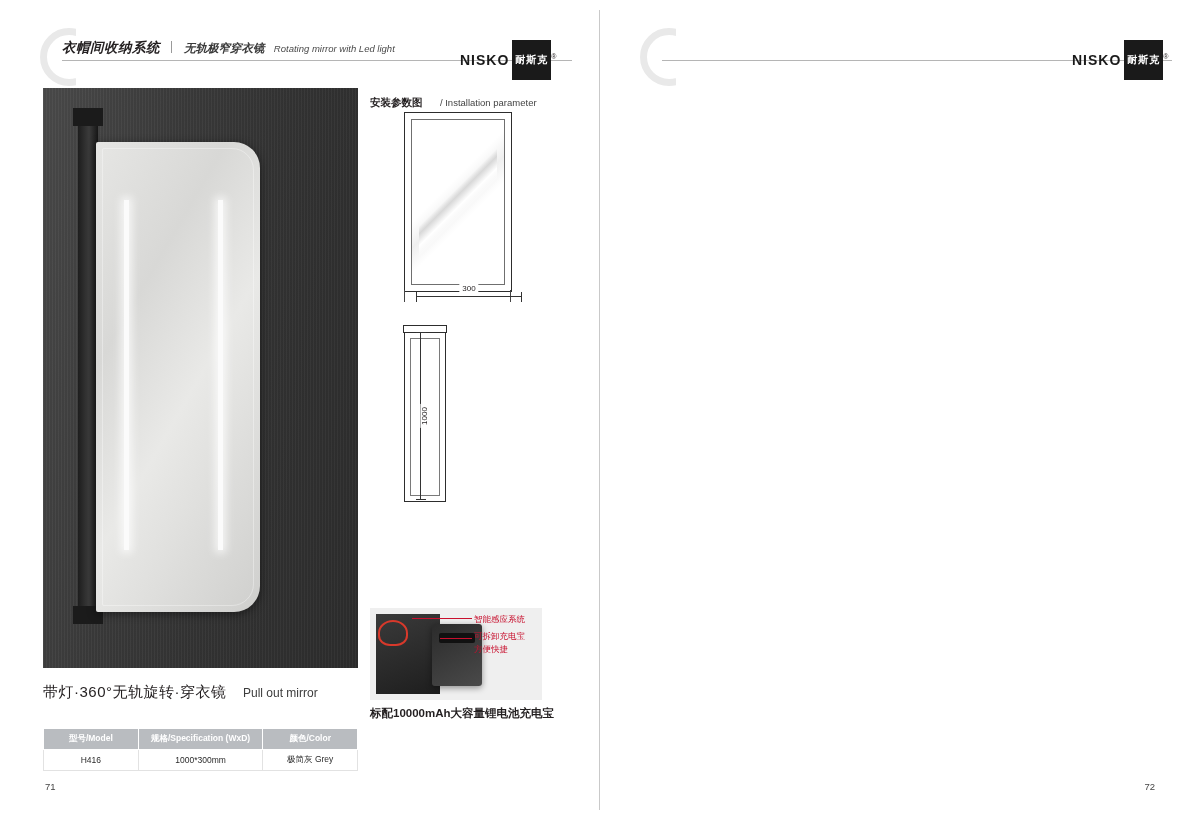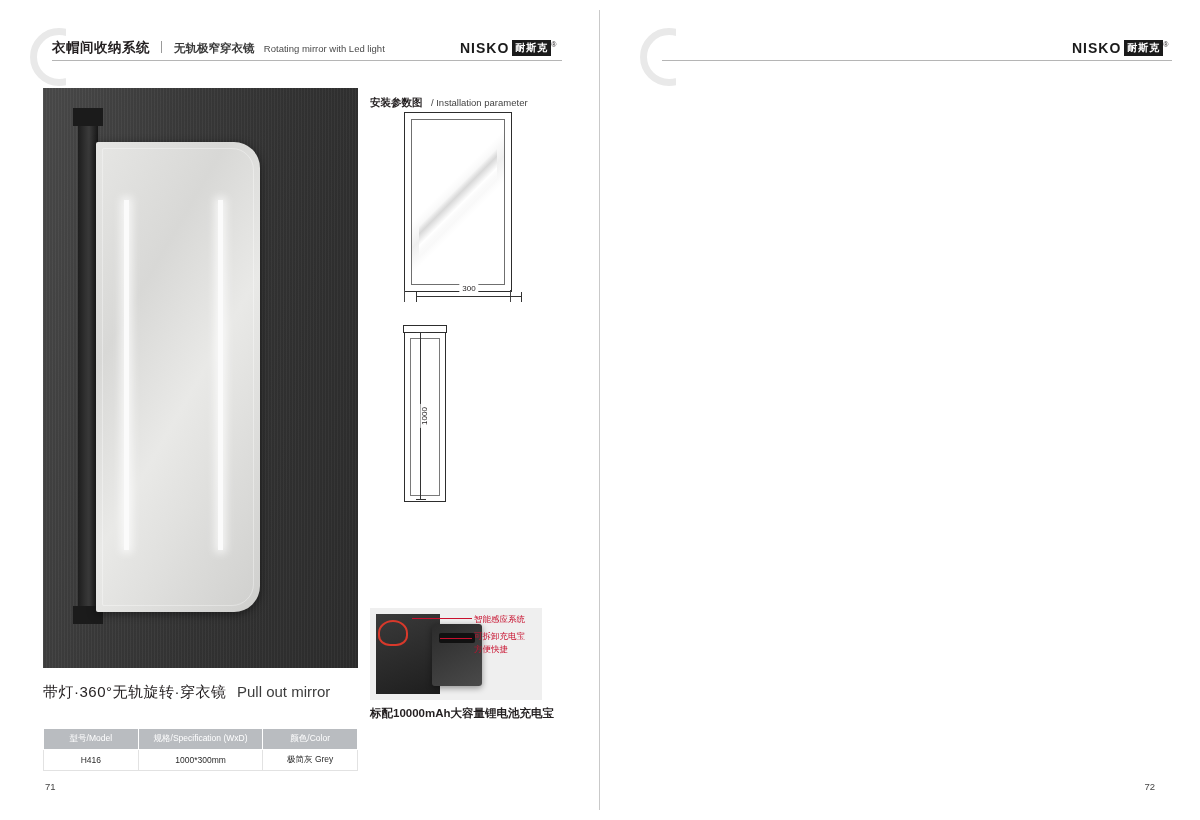--- a/index.html
+++ b/index.html
@@ -22,21 +22,21 @@
     clip-path:polygon(0 0,62% 0,62% 26%,30% 26%,30% 74%,62% 74%,62% 100%,0 100%);
   }
   .hdr .ttl{position:absolute;left:22px;top:8px;white-space:nowrap;}
   .hdr .ttl .cn1{font-size:13.5px;font-weight:bold;letter-spacing:.5px;}
   .hdr .ttl .bar{display:inline-block;width:1px;height:12px;background:#9a9a9a;margin:0 7px;vertical-align:-1px;}
   .hdr .ttl .cn2{font-size:11.5px;font-weight:bold;color:#3a3a3a;}
   .hdr .ttl .en{font-size:9.5px;color:#4a4a4a;margin-left:5px;font-weight:normal;}
   .hdr .rule{position:absolute;left:22px;top:30px;height:1px;background:#b5b5b5;}
   .brand{position:absolute;top:40px;font-size:0;white-space:nowrap;}
   .brand .nisko{font-size:14px;font-weight:bold;letter-spacing:1px;color:#1a1a1a;font-family:"Liberation Sans",sans-serif;text-align:center;}
-  .brand .cnb{display:inline-block;background:#1a1a1a;color:#fff;font-size:10px;font-weight:bold;padding:1px 3px;margin-left:3px;letter-spacing:1px;vertical-align:2px;}
+  .brand .cnb{display:inline-block;background:#1a1a1a;color:#fff;font-size:10px;font-weight:bold;padding:13px 3px;margin-left:3px;letter-spacing:1px;vertical-align:2px;}
   .brand .reg{font-size:7px;vertical-align:6px;}
 
   
   .l-photo{
     position:absolute;left:43px;top:88px;width:315px;height:580px;
     background:
       repeating-linear-gradient(90deg,rgba(255,255,255,.035) 0 1px,rgba(0,0,0,.03) 1px 3px),
       linear-gradient(100deg,#4a4a4a 0%,#3a3a3a 35%,#333 60%,#2c2c2c 100%);
   }
   .mirror-body{
@@ -50,31 +50,31 @@
   }
   .led{position:absolute;top:58px;width:5px;height:350px;background:#fbfbfb;box-shadow:0 0 9px 3px rgba(255,255,255,.75);}
   .led.a{left:28px;}
   .led.b{left:122px;}
   .arm{position:absolute;left:35px;top:28px;width:20px;height:500px;background:linear-gradient(90deg,#1d1d1d,#3b3b3b 55%,#161616);}
   .arm-top{position:absolute;left:30px;top:20px;width:30px;height:18px;background:#1b1b1b;}
   .arm-bot{position:absolute;left:30px;top:518px;width:30px;height:18px;background:#1b1b1b;}
 
   .l-caption{position:absolute;left:43px;top:683px;white-space:nowrap;}
   .l-caption .cn{font-size:15px;font-weight:normal;letter-spacing:.5px;}
-  .l-caption .en{font-size:15px;color:#3c3c3c;margin-left:6px;}
+  .l-caption .en{font-size:12px;color:#3c3c3c;margin-left:12px;}
 
   
   .spec{position:absolute;border-collapse:collapse;font-size:8.5px;}
-  .spec th{background:#b9bcc0;color:#ffffff;font-weight:normal;padding:4px 0;border:1px solid #ffffff;text-align:center;}
+  .spec th{background:#b9bcc0;color:#ffffff;font-weight:bold;padding:4px 0;border:1px solid #ffffff;text-align:center;}
   .spec td{padding:4px 0;text-align:center;border:1px solid #e2e2e2;color:#2a2a2a;background:#fff;}
 
   
   .inst-ttl{position:absolute;left:370px;top:92px;white-space:nowrap;}
   .inst-ttl .cn{font-size:10.5px;font-weight:bold;}
-  .inst-ttl .en{font-size:9.5px;color:#444;margin-left:4px;}
+  .inst-ttl .en{font-size:9.5px;color:#444;margin-left:13px;}
 
   .dwg1{position:absolute;left:404px;top:112px;width:106px;height:178px;border:1.5px solid #2d2d2d;}
   .dwg1:after{content:"";position:absolute;inset:6px;border:1px solid #6f6f6f;background:linear-gradient(135deg,#fff 40%,#efefef 50%,#fff 60%);}
   .dwg1 .sheen{position:absolute;left:14px;top:30px;width:78px;height:120px;background:linear-gradient(135deg,transparent 42%,#d8d8d8 46%,#fff 52%,transparent 58%);z-index:3;}
   .dim-h{position:absolute;left:416px;top:296px;width:106px;border-top:1px solid #333;}
   .dim-h:before,.dim-h:after{content:"";position:absolute;top:-5px;width:1px;height:10px;background:#333;}
   .dim-h:before{left:0;}
   .dim-h:after{right:0;}
   .dim-h span{position:absolute;left:50%;transform:translateX(-50%);top:-13px;font-size:8px;background:#fff;padding:0 3px;}
   .ext{position:absolute;width:1px;background:#444;}
@@ -104,21 +104,21 @@
   .pgnum{position:absolute;bottom:28px;font-size:9.5px;color:#444;}
 </style>
 </head>
 <body>
 
 <div class="spread">
   <div class="gutter"></div>
 
   <div class="page">
 
-    <div class="hdr" style="left:30px;width:500px;">
+    <div class="hdr" style="left:40px;width:500px;font-style:italic;">
       <div class="cmark"></div>
       <div class="ttl">
         <span class="cn1">衣帽间收纳系统</span>
         <span class="bar"></span>
         <span class="cn2">无轨极窄穿衣镜</span>
         <span class="en">Rotating mirror with Led light</span>
       </div>
       <div class="rule" style="width:510px;"></div>
     </div>
 

